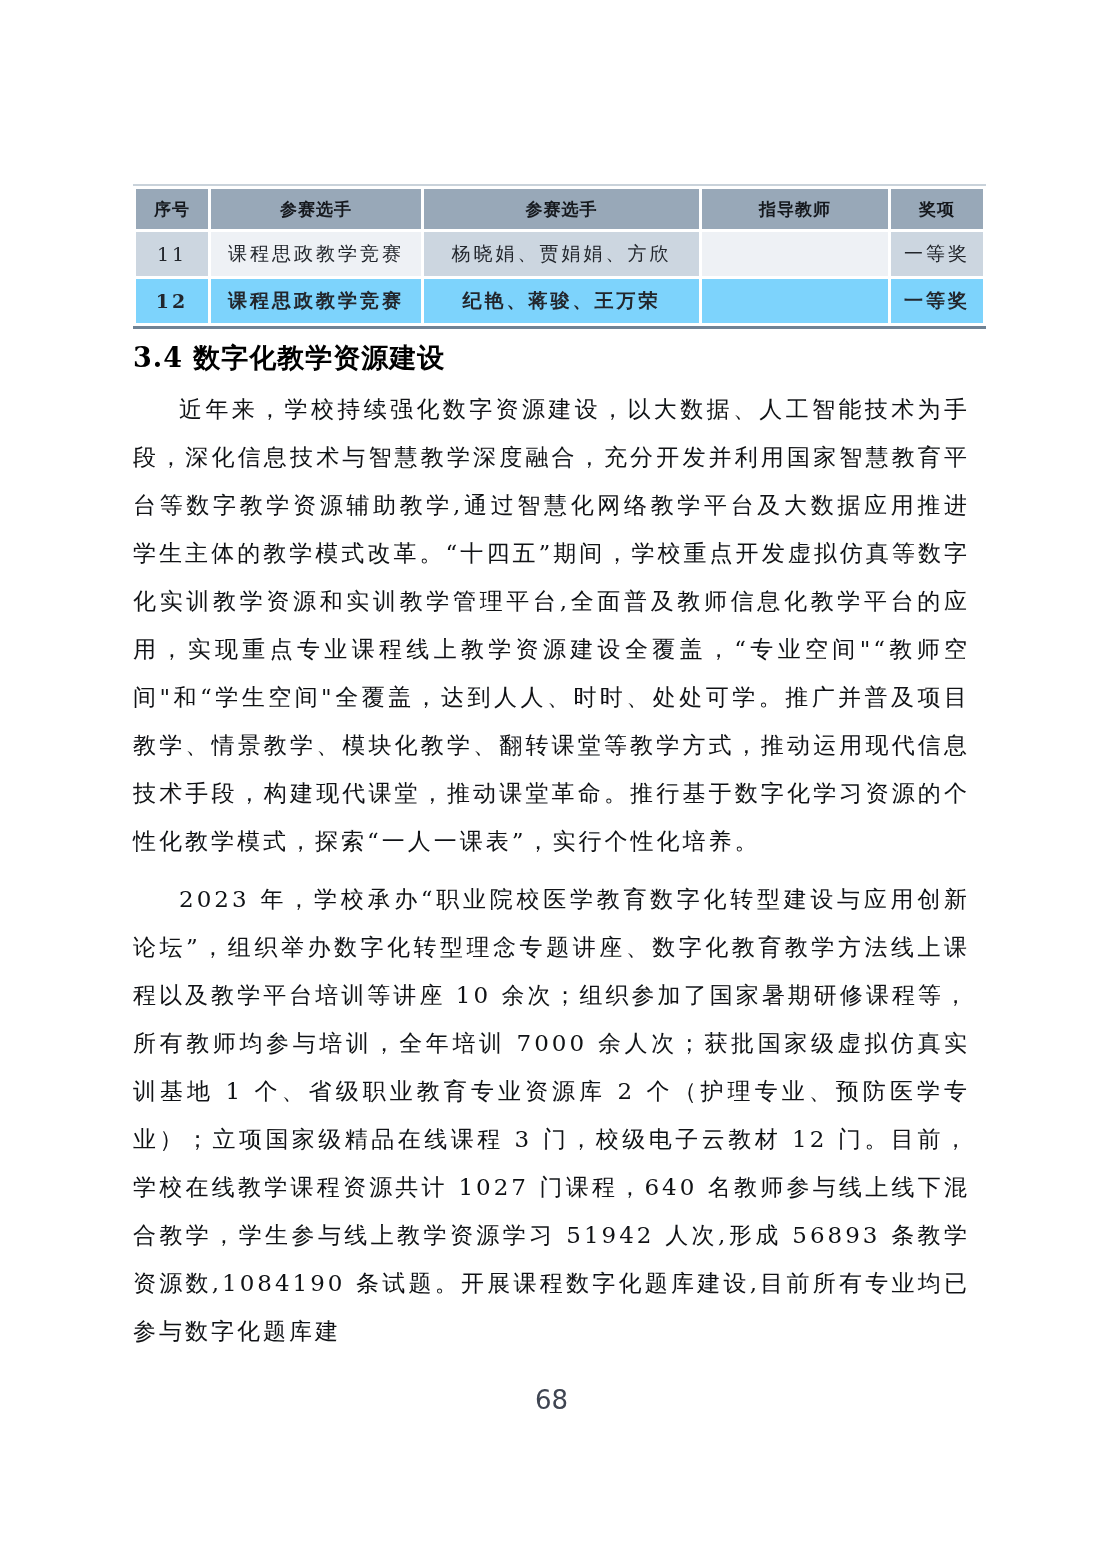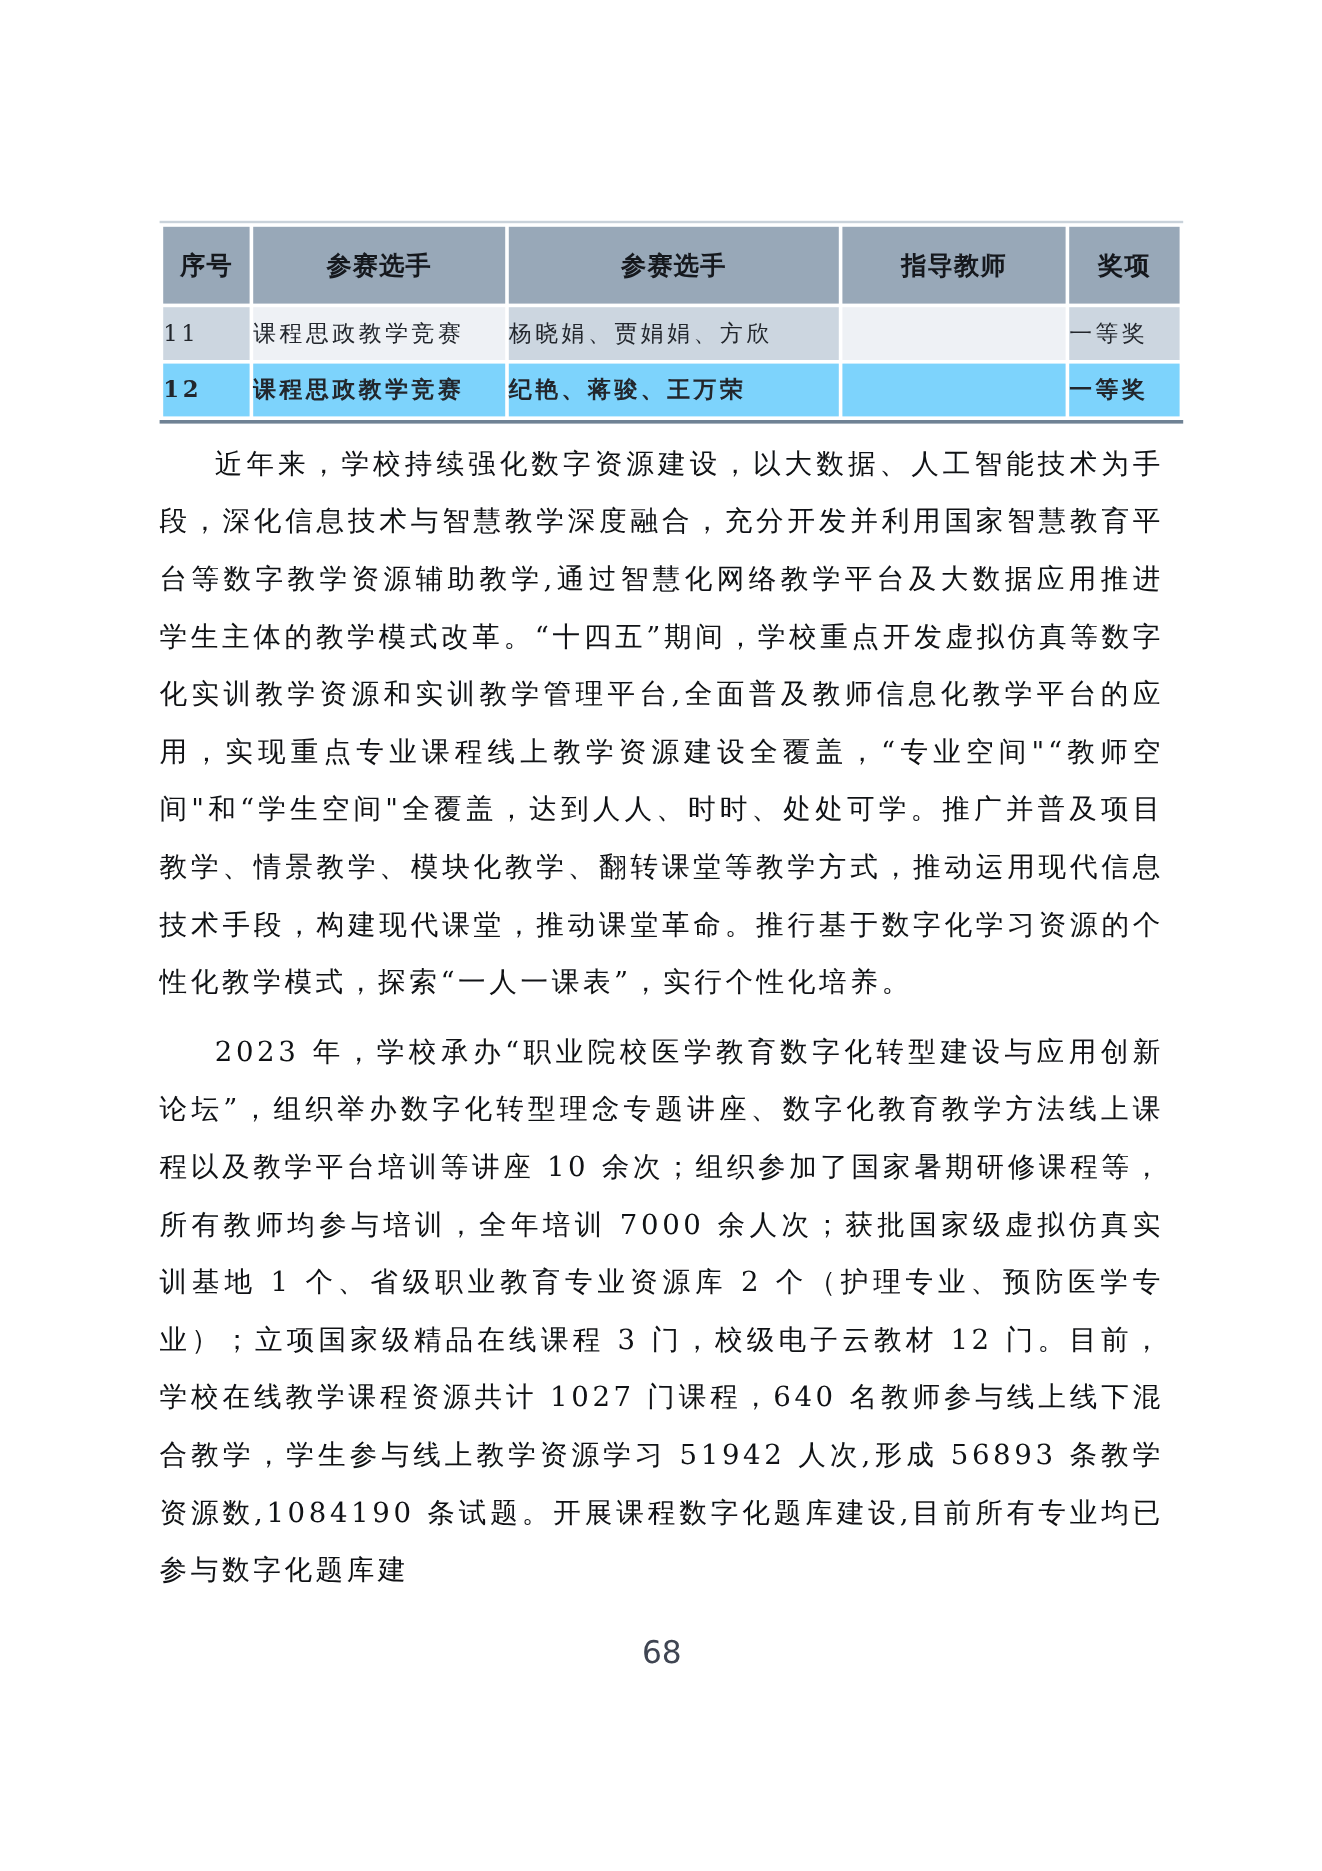--- a/index.html
+++ b/index.html
@@ -23,31 +23,32 @@
     border-collapse: separate;
     border-spacing: 3px;
     border-top: 2px solid #c9d2da;
     border-bottom: 3px solid #6f8294;
     margin: 0;
   }
   table.awards th {
     background: #98a8b8;
     font-family: "DejaVu Sans", "Liberation Sans", sans-serif;
     font-weight: bold;
-    font-size: 21px;
+    font-size: 17px;
     color: #15181d;
     height: 40px;
     text-align: center;
     letter-spacing: 1px;
-    padding: 12px;
+    padding: 0;
   }
   table.awards td {
     font-size: 19px;
     color: #22262c;
     height: 44px;
+    text-align: center;
     letter-spacing: 3px;
     padding: 0;
     vertical-align: middle;
   }
   tr.row-banded td.band-a { background: #ccd6e0; }
   tr.row-banded td.band-b { background: #eef1f5; }
   tr.row-plain  td        { background: #7dd3fc; font-weight: bold; }
 
   
   h2.section-heading {
@@ -109,20 +110,21 @@
       <tr class="row-plain">
         <td>12</td>
         <td>课程思政教学竞赛</td>
         <td>纪艳、蒋骏、王万荣</td>
         <td></td>
         <td>一等奖</td>
       </tr>
     </tbody>
   </table>
 
+  <h2 class="section-heading">3.4 数字化教学资源建设</h2>
 
   <p class="body-para">近年来，学校持续强化数字资源建设，以大数据、人工智能技术为手段，深化信息技术与智慧教学深度融合，充分开发并利用国家智慧教育平台等数字教学资源辅助教学,通过智慧化网络教学平台及大数据应用推进学生主体的教学模式改革。“十四五”期间，学校重点开发虚拟仿真等数字化实训教学资源和实训教学管理平台,全面普及教师信息化教学平台的应用，实现重点专业课程线上教学资源建设全覆盖，“专业空间"“教师空间"和“学生空间"全覆盖，达到人人、时时、处处可学。推广并普及项目教学、情景教学、模块化教学、翻转课堂等教学方式，推动运用现代信息技术手段，构建现代课堂，推动课堂革命。推行基于数字化学习资源的个性化教学模式，探索“一人一课表”，实行个性化培养。</p>
 
   <p class="body-para">2023 年，学校承办“职业院校医学教育数字化转型建设与应用创新论坛”，组织举办数字化转型理念专题讲座、数字化教育教学方法线上课程以及教学平台培训等讲座 10 余次；组织参加了国家暑期研修课程等，所有教师均参与培训，全年培训 7000 余人次；获批国家级虚拟仿真实训基地 1 个、省级职业教育专业资源库 2 个（护理专业、预防医学专业）；立项国家级精品在线课程 3 门，校级电子云教材 12 门。目前，学校在线教学课程资源共计 1027 门课程，640 名教师参与线上线下混合教学，学生参与线上教学资源学习 51942 人次,形成 56893 条教学资源数,1084190 条试题。开展课程数字化题库建设,目前所有专业均已参与数字化题库建</p>
 
   <div class="page-number">68</div>
 
 </div>
 
 </body></html>

